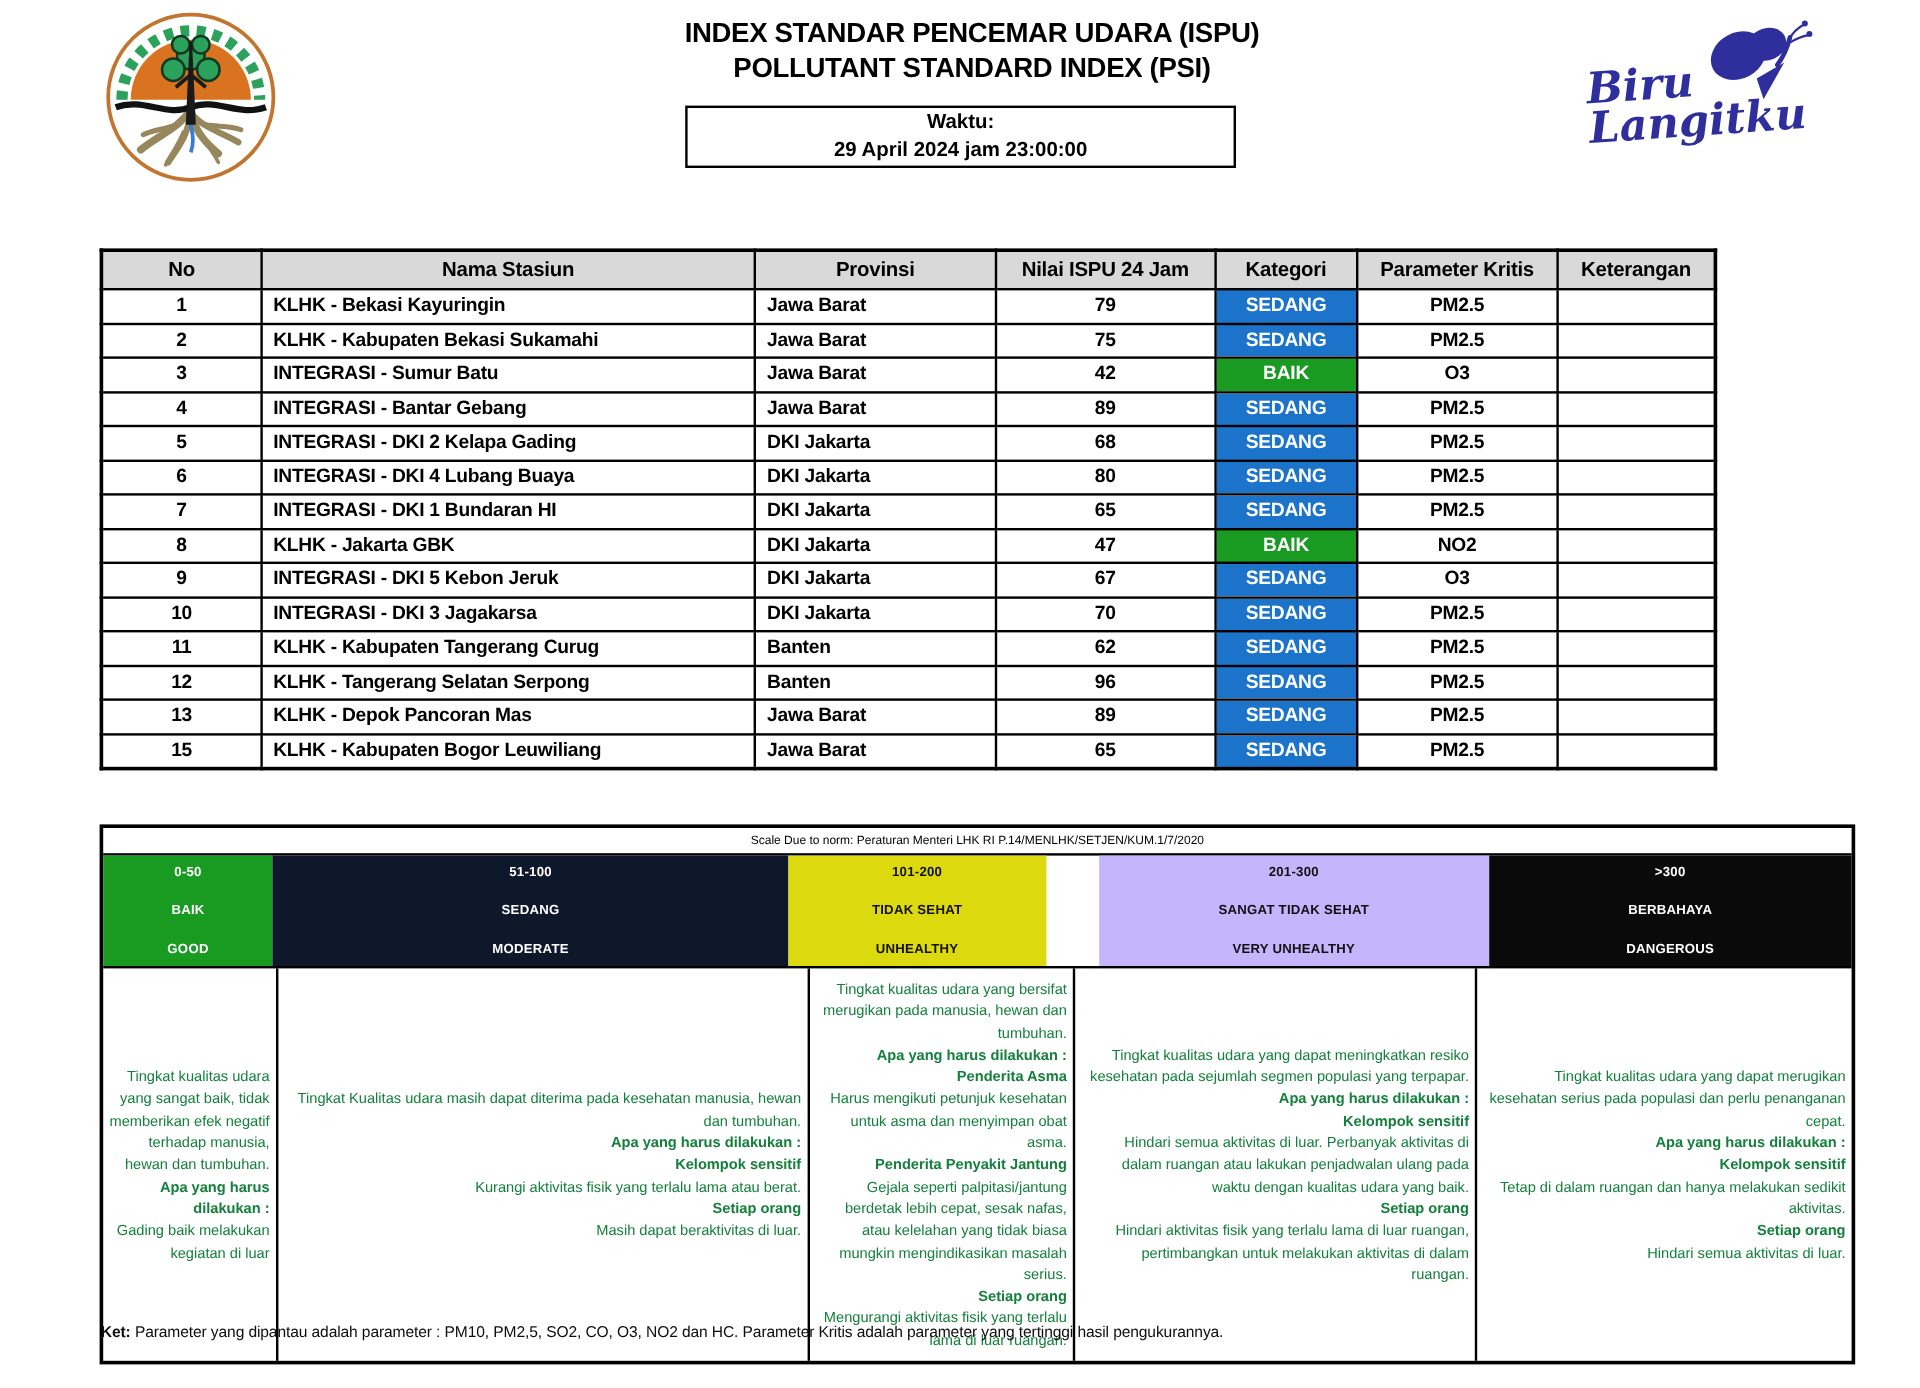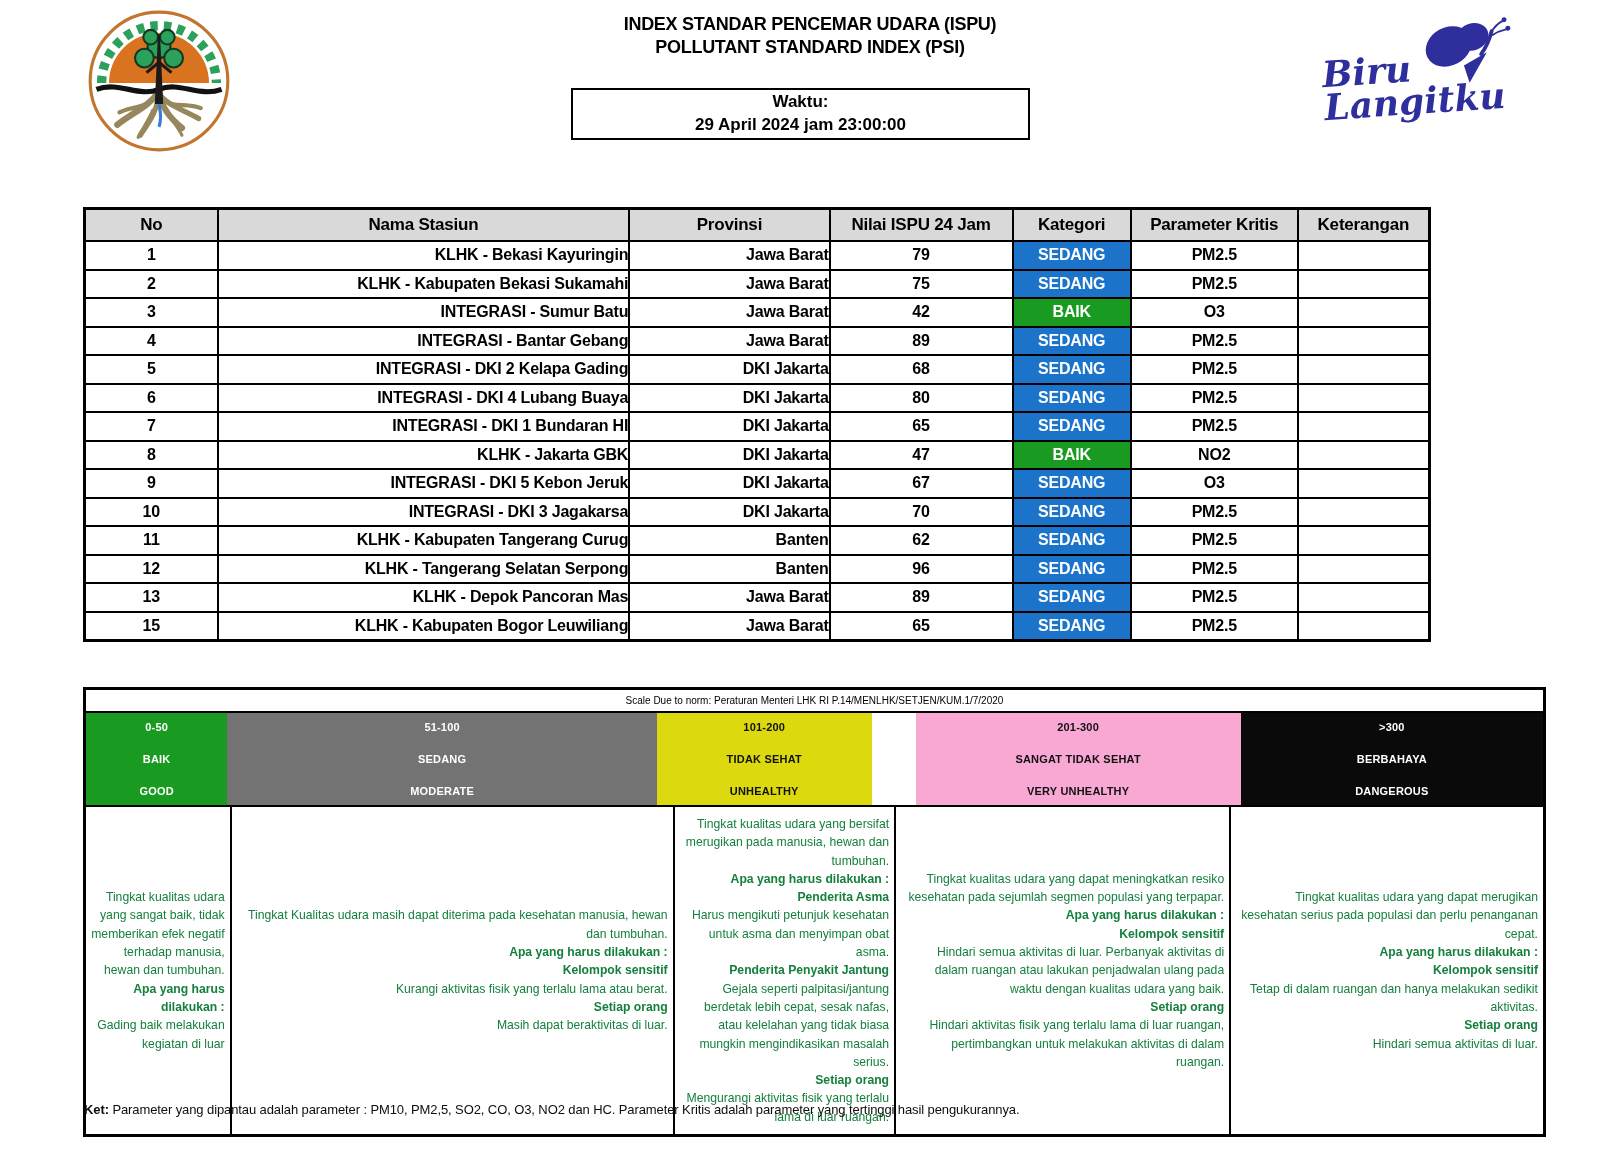--- a/index.html
+++ b/index.html
@@ -5,21 +5,21 @@
   html,body { margin:0; padding:0; background:#ffffff; }
   .page {
     position:relative; width:1600px; height:1157px; background:#ffffff;
     font-family:"Liberation Sans", sans-serif; color:#000; overflow:hidden;
   }
 
   
   .klhk-logo { position:absolute; left:86px; top:8px; width:146px; height:146px; }
   .title-block {
     position:absolute; left:480px; top:13px; width:660px;
-    text-align:center; font-weight:bold; font-size:18px; line-height:1.28;
+    text-align:center; font-weight:bold; font-size:23px; line-height:1.28;
     letter-spacing:-0.3px;
   }
   .waktu-box {
     position:absolute; left:571px; top:88px; width:459px; height:52px;
     border:2px solid #000; box-sizing:border-box;
     display:flex; flex-direction:column; justify-content:center;
     text-align:center; font-weight:bold; font-size:17px; line-height:1.35;
   }
   .brand { position:absolute; left:1315px; top:12px; width:215px; height:150px; color:#2e2e9c; }
   .brand-butterfly { position:absolute; right:18px; top:0px; width:100px; height:86px; }
@@ -36,21 +36,21 @@
     border:3px solid #000; letter-spacing:-0.2px;
   }
   .ispu-table th {
     border:2px solid #000; background:#d9d9d9;
     font-weight:bold; font-size:17px; height:30px; padding:0 2px;
   }
   .ispu-table td {
     border:2px solid #000; height:26.5px; padding:0;
     font-weight:bold; font-size:16px; overflow:hidden; white-space:nowrap;
   }
-  .td-left   { text-align:right; padding-left:9px !important; }
+  .td-left   { text-align:left; padding-left:9px !important; }
   .td-center { text-align:center; }
   .td-kategori { text-align:center; color:#ffffff; font-size:15px; }
 
   
   .legend {
     position:absolute; left:83px; top:687px; width:1463px;
     border:3px solid #000; box-sizing:border-box; background:#fff;
   }
   .legend-title {
     height:21px; line-height:21px; text-align:center;
@@ -298,31 +298,31 @@
   </table>
 
   <div class="legend">
     <div class="legend-title">Scale Due to norm: Peraturan Menteri LHK RI P.14/MENLHK/SETJEN/KUM.1/7/2020</div>
     <div class="legend-bands">
         <div class="band" style="width: 10%; background: rgb(24, 155, 32); color: rgb(255, 255, 255);">
           <div>0-50</div>
           <div>BAIK</div>
           <div>GOOD</div>
         </div>
-        <div class="band" style="width: 30.4%; background: #737373; color: rgb(255, 255, 255);">
+        <div class="band" style="width: 30.4%; background: #0f172a; color: rgb(255, 255, 255);">
           <div>51-100</div>
           <div>SEDANG</div>
           <div>MODERATE</div>
         </div>
         <div class="band" style="width: 15.2%; background: rgb(221, 217, 15); color: rgb(17, 17, 17);">
           <div>101-200</div>
           <div>TIDAK SEHAT</div>
           <div>UNHEALTHY</div>
         </div>
-        <div class="band" style="width: 23%; background: #f9a8d4; color: rgb(17, 17, 17); margin-left: 44px;">
+        <div class="band" style="width: 23%; background: #c4b5fd; color: rgb(17, 17, 17); margin-left: 44px;">
           <div>201-300</div>
           <div>SANGAT TIDAK SEHAT</div>
           <div>VERY UNHEALTHY</div>
         </div>
         <div class="band" style="width: 21.4%; background: rgb(10, 10, 10); color: rgb(255, 255, 255);">
           <div>&gt;300</div>
           <div>BERBAHAYA</div>
           <div>DANGEROUS</div>
         </div>
       </div>

